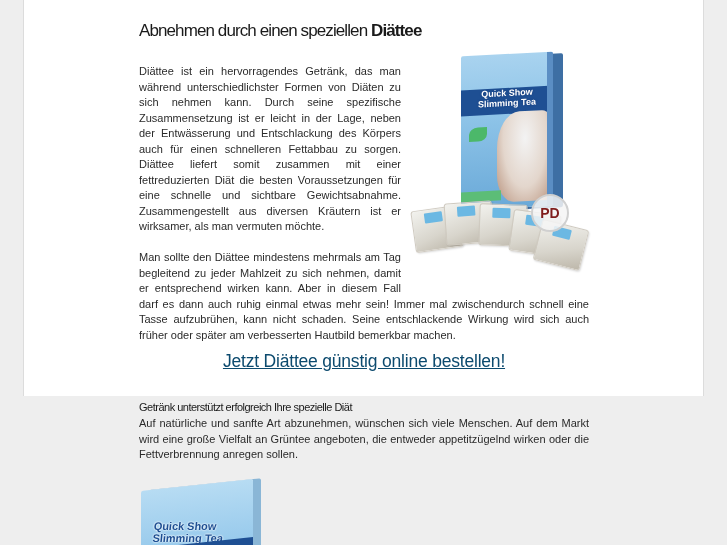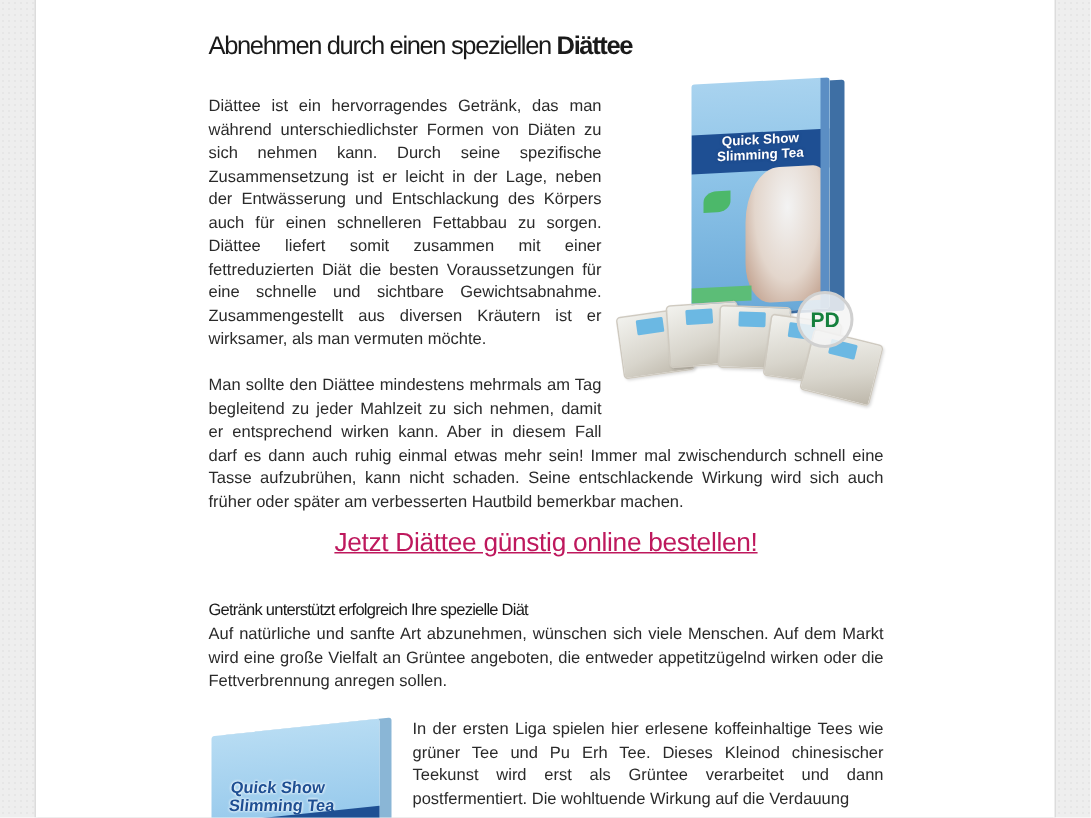--- a/index.html
+++ b/index.html
@@ -21,21 +21,21 @@
       background-image:
         radial-gradient(#e6e6e6 0.6px, transparent 0.7px);
       background-size: 4px 4px;
       background-color: #eeeeee;
     }
     .page {
       position: absolute;
       left: 24px;
       top: 0;
       width: 679px;
-      height: 545px;
+      height: 396px;
       background: #ffffff;
       box-shadow: -1px 0 0 #dcdcdc, 1px 0 0 #dcdcdc;
     }
     .content {
       position: absolute;
       left: 115px;
       top: 0;
       width: 450px;
     }
     h1.title {
@@ -75,21 +75,21 @@
     .p1 { margin-bottom: 15.5px; margin-top: 16px; }
     .cta {
       position: absolute;
       top: 351px;
       left: 0;
       width: 450px;
       text-align: center;
     }
     .cta a {
       font-size: 17.5px;
-      color: #be185d;
+      color: #0c4a6e;
       text-decoration: underline;
       letter-spacing: -0.2px;
     }
     .sub-heading {
       position: absolute;
       top: 401px;
       left: 0;
       font-size: 11px;
       letter-spacing: -0.5px;
       color: #1a1a1a;
@@ -185,21 +185,21 @@
     }
     .pd-watermark {
       position: absolute;
       left: 122px;
       top: 148px;
       width: 34px;
       height: 34px;
       border-radius: 50%;
       border: 2px solid #d0d0d0;
       background: rgba(245,245,245,0.85);
-      color: #15803d;
+      color: #7f1d1d;
       font-weight: bold;
       font-size: 14px;
       display: flex;
       align-items: center;
       justify-content: center;
     }
     .bags {
       position: absolute;
       left: 2px;
       top: 154px;
@@ -316,17 +316,16 @@
     <div class="block3">
       <div class="img-left">
         <div class="box-small">
           <div class="brand">
             <div>Quick Show</div>
             <div>Slimming Tea</div>
           </div>
           <div class="band"></div>
         </div>
       </div>
-      <p class="para">In der ersten Liga spielen hier erlesene koffeinhaltige Tees wie grüner Tee und Pu Erh Tee. Dieses Kleinod chinesischer Teekunst wird erst als Grüntee verarbeitet und dann postfermentiert. Die wohltuende Wirkung auf die Verdauung</p>
     </div>
 
   </div>
 </div>
 
 </body></html>

